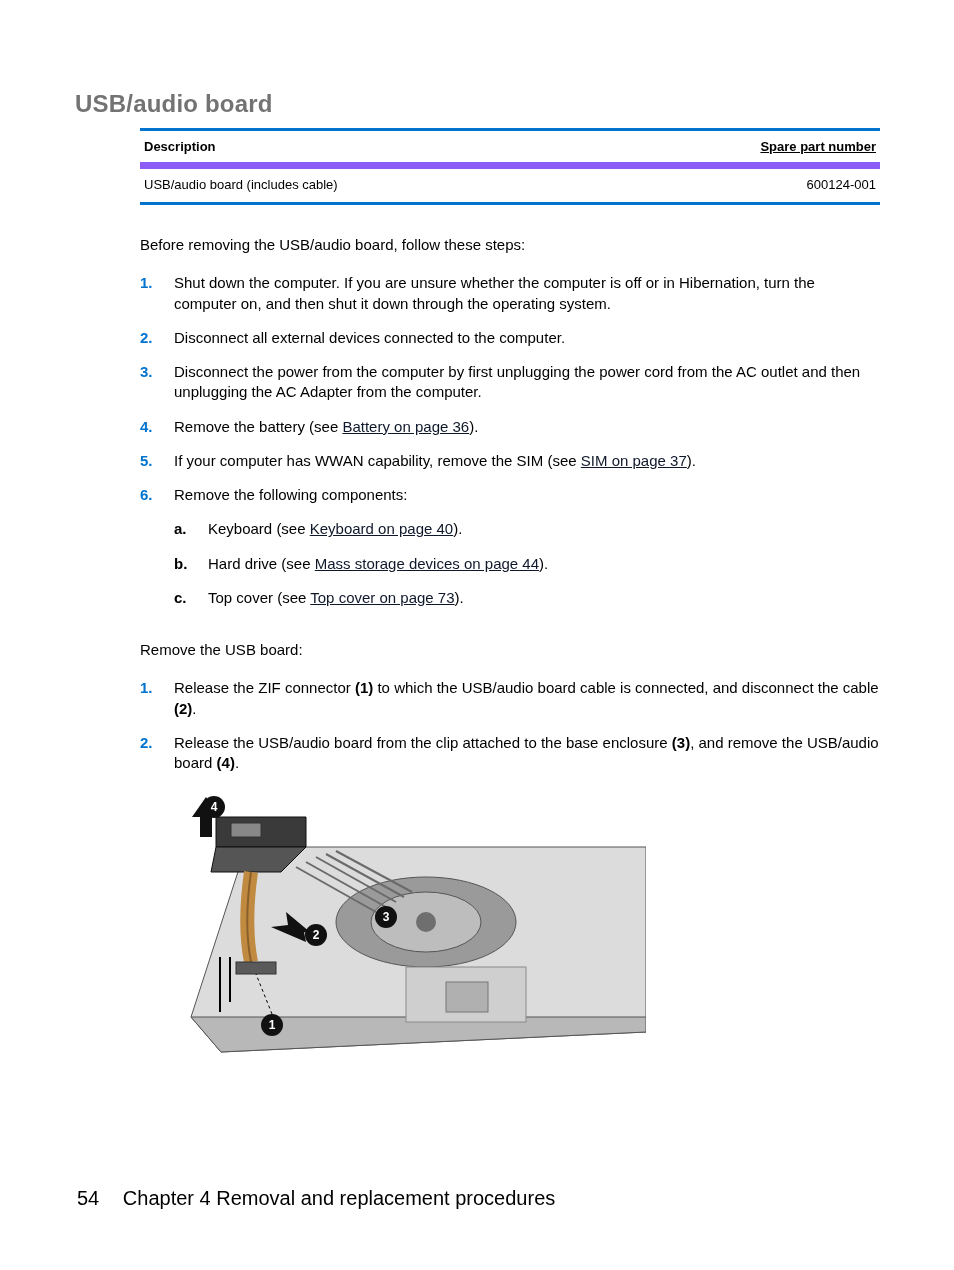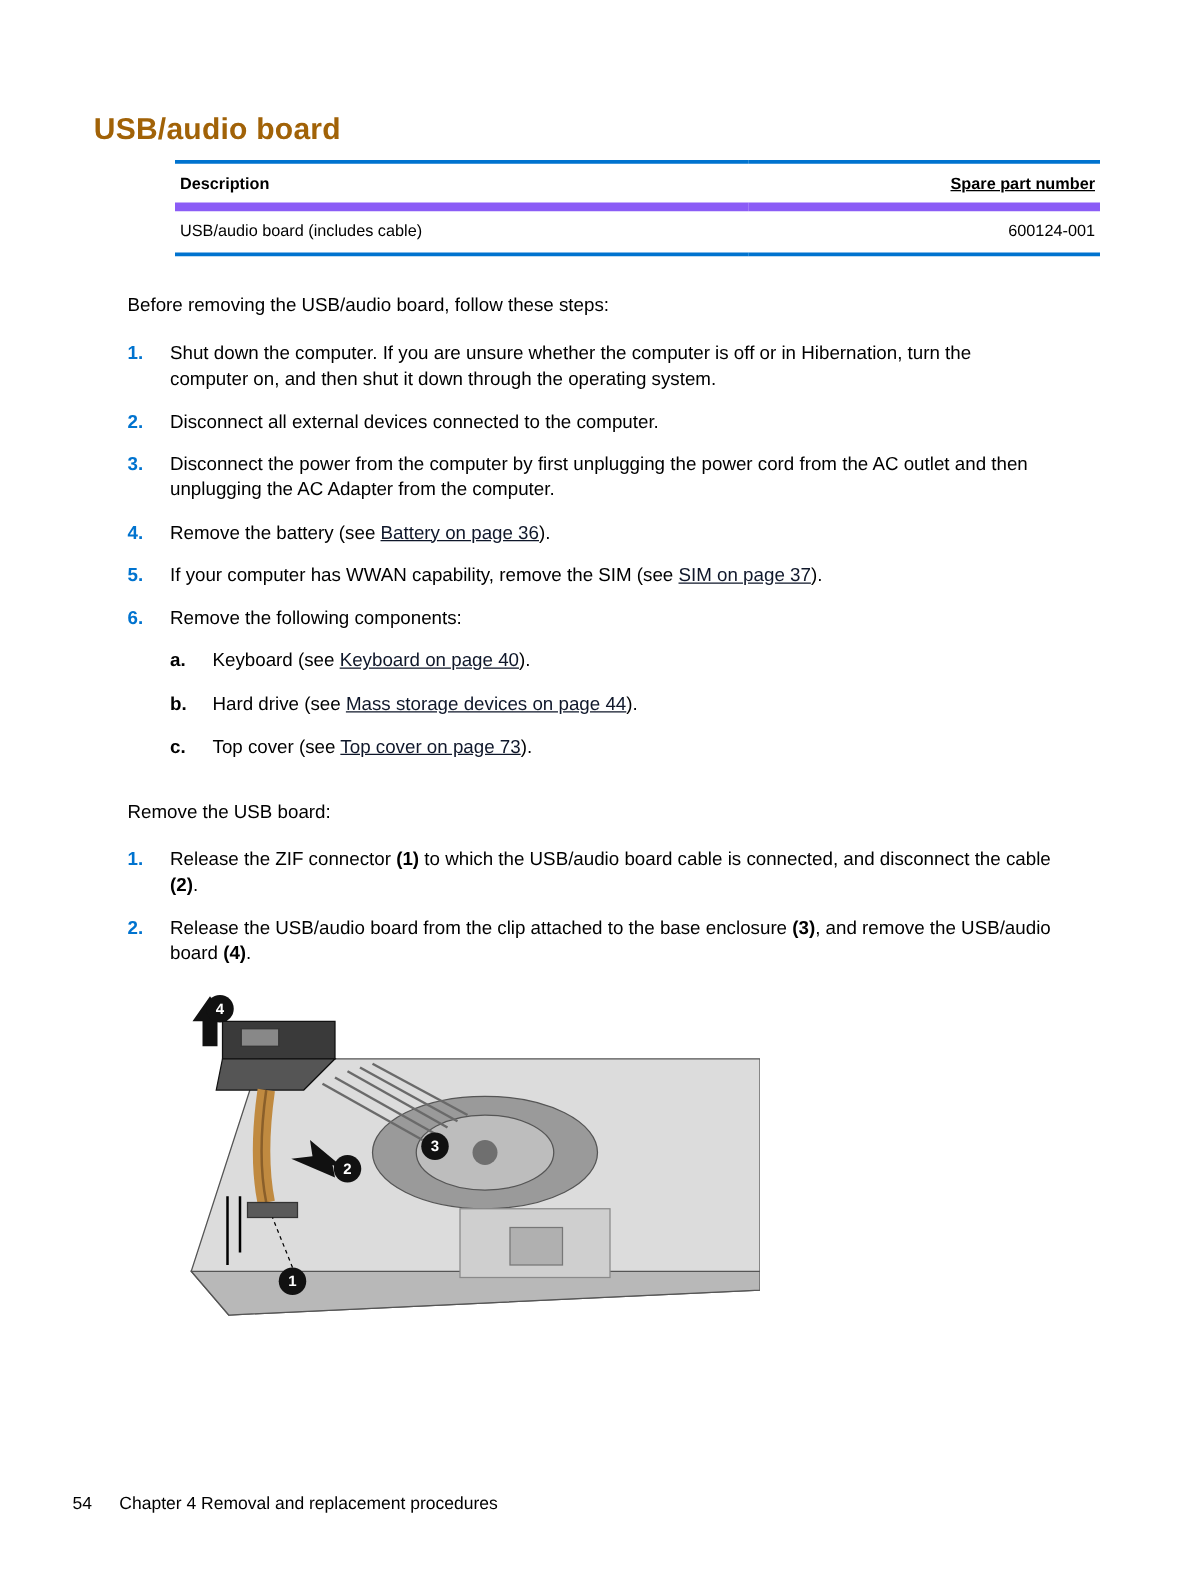--- a/index.html
+++ b/index.html
@@ -13,21 +13,21 @@
     font-size: 15px;
   }
   .page {
     box-sizing: border-box;
     width: 954px;
     height: 1270px;
     padding: 90px 75px 0 75px;
     position: relative;
   }
   h1.section-title {
-    color: #a16207;
+    color: #737373;
     font-weight: bold;
     font-size: 24px;
     margin: 0 0 10px 0;
     letter-spacing: 0.2px;
   }
   .parts-table {
     width: 740px;
     margin-left: 65px;
     border-collapse: collapse;
     border-top: 3px solid #0073cf;
@@ -45,21 +45,21 @@
     text-decoration: underline;
   }
   .parts-table td {
     font-size: 13px;
     padding: 8px 4px 10px 4px;
   }
   .parts-table td.right {
     text-align: right;
   }
   .body-block {
-    margin-left: 27px;
+    margin-left: 65px;
     width: 740px;
   }
   p.body-text {
     margin: 30px 0 18px 0;
     line-height: 1.35;
   }
   ol.num-list {
     list-style: none;
     padding-left: 0;
     margin: 0;
@@ -105,23 +105,23 @@
     height: 268px;
     position: relative;
   }
   .figure svg {
     width: 100%;
     height: 100%;
     display: block;
   }
   .footer {
     position: absolute;
-    left: 58px;
+    left: 77px;
     bottom: 60px;
-    font-size: 14px;
+    font-size: 20px;
   }
   .footer .pageno {
     margin-right: 18px;
   }
 </style>
 </head>
 <body>
 
 <div class="page">
 

